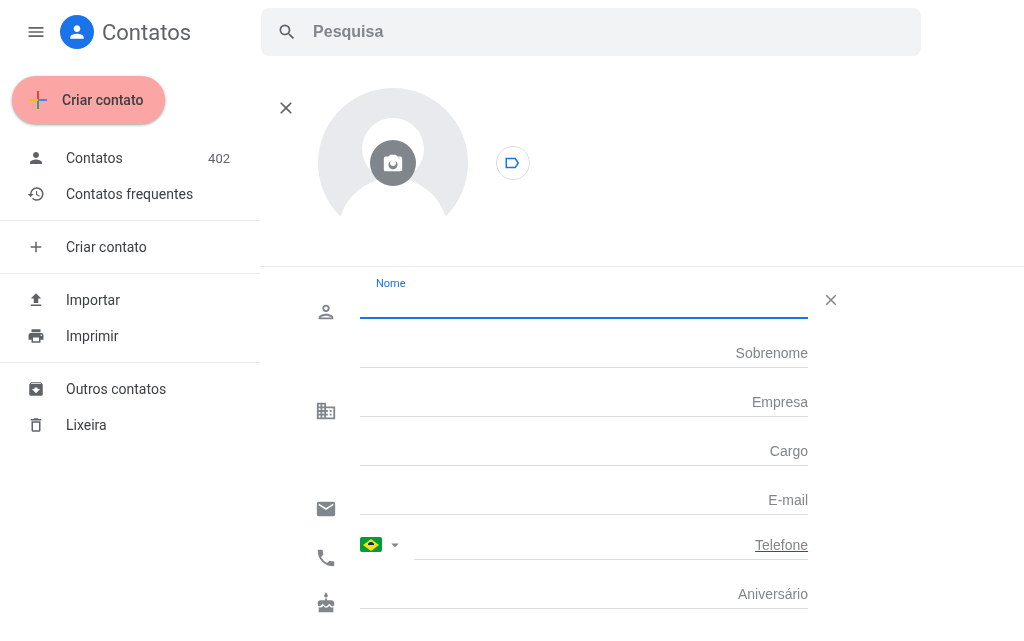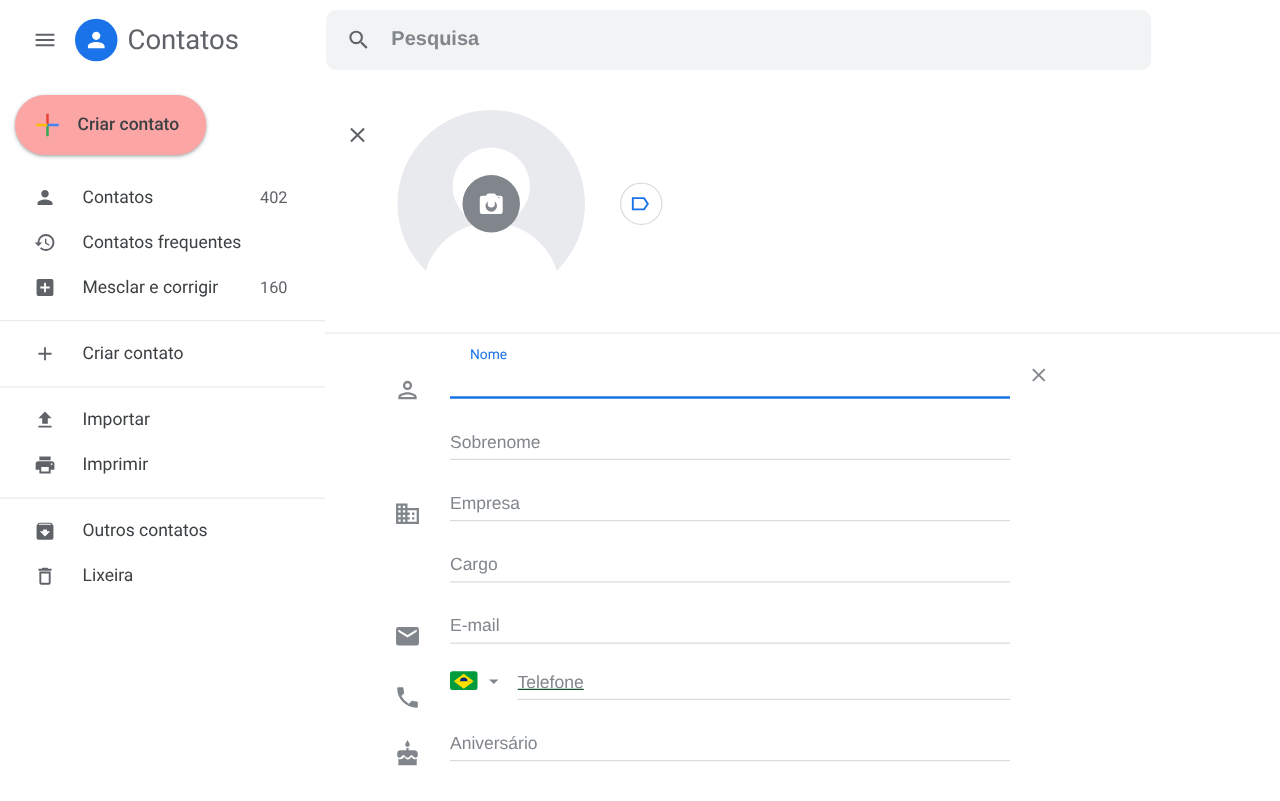--- a/index.html
+++ b/index.html
@@ -174,21 +174,21 @@
     margin-bottom: 14px;
   }
   .field-label-float {
     position:absolute; top:-6px; left:16px;
     font-size: 11px; color:#1a73e8;
   }
   .field input {
     width:100%; border:none; outline:none;
     border-bottom: 1px solid #dadce0;
     font-size: 14px; padding: 12px 0 6px 0;
-    color:#14532d; background:transparent;
+    color:#b91c1c; background:transparent;text-align:right;
   }
   .field.active input {
     border-bottom: 2px solid #1a73e8;
   }
   .field input::placeholder { color:#80868b; font-size:14px; }
   .field-clear {
     position:absolute; right:-32px; top:8px;
     color:#80868b; cursor:pointer;
   }
   .phone-row {
@@ -269,29 +269,20 @@
       <span class="side-count">402</span>
     </div>
     <div class="side-item">
       <span class="side-icon">
           <svg width="18" height="18" viewBox="0 0 24 24">
             <path fill="#5f6368" d="M13 3a9 9 0 00-9 9H1l3.9 3.9L9 12H6a7 7 0 117 7 6.94 6.94 0 01-4.95-2.05l-1.41 1.41A9 9 0 1013 3zm-1 5v5l4.25 2.52.75-1.23-3.5-2.08V8z"></path>
           </svg>
         </span>
       <span class="side-label">Contatos frequentes</span>
     </div>
-    <div class="side-item">
-      <span class="side-icon">
-          <svg width="18" height="18" viewBox="0 0 24 24">
-            <path fill="#5f6368" d="M19 3H5a2 2 0 00-2 2v14a2 2 0 002 2h14a2 2 0 002-2V5a2 2 0 00-2-2zm-2 10h-4v4h-2v-4H7v-2h4V7h2v4h4z"></path>
-          </svg>
-        </span>
-      <span class="side-label">Mesclar e corrigir</span>
-      <span class="side-count">160</span>
-    </div>
 
     <div class="side-divider"></div>
 
     <div class="side-item">
       <span class="side-icon">
           <svg width="18" height="18" viewBox="0 0 24 24">
             <path fill="#5f6368" d="M19 13h-6v6h-2v-6H5v-2h6V5h2v6h6z"></path>
           </svg>
         </span>
       <span class="side-label">Criar contato</span>

